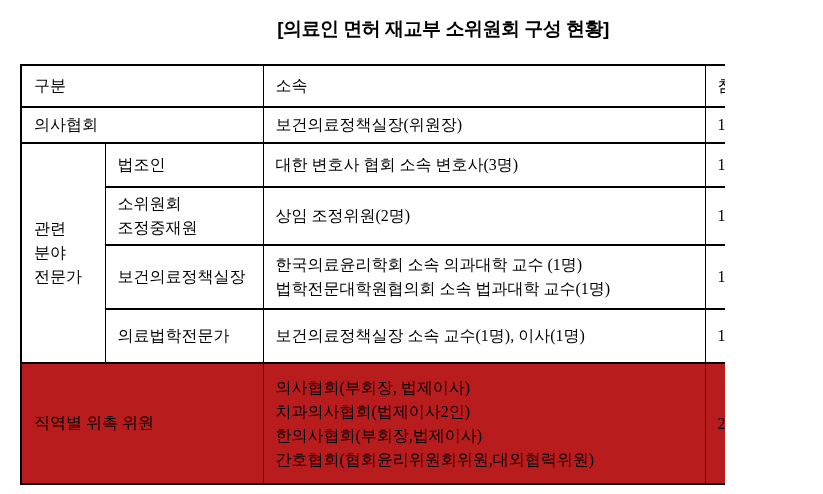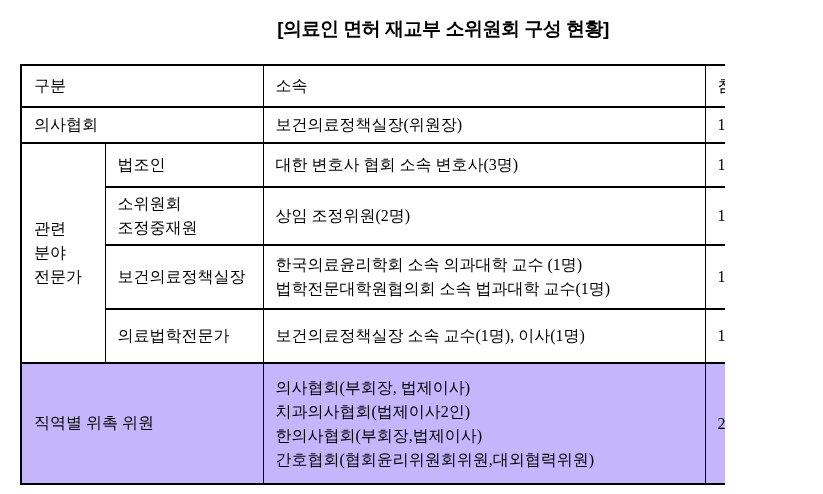--- a/index.html
+++ b/index.html
@@ -70,21 +70,21 @@
   .num {
     font-size: 17px;
   }
   .b {
     font-weight: normal;
   }
   .line {
     line-height: 25px;
   }
   .pinkrow td {
-    background: #c4b5fd;
+    background: #b91c1c;
   }
   .stack div {
     line-height: 24px;
   }
 </style>
 </head>
 <body>
 
 <div class="doc">
 

